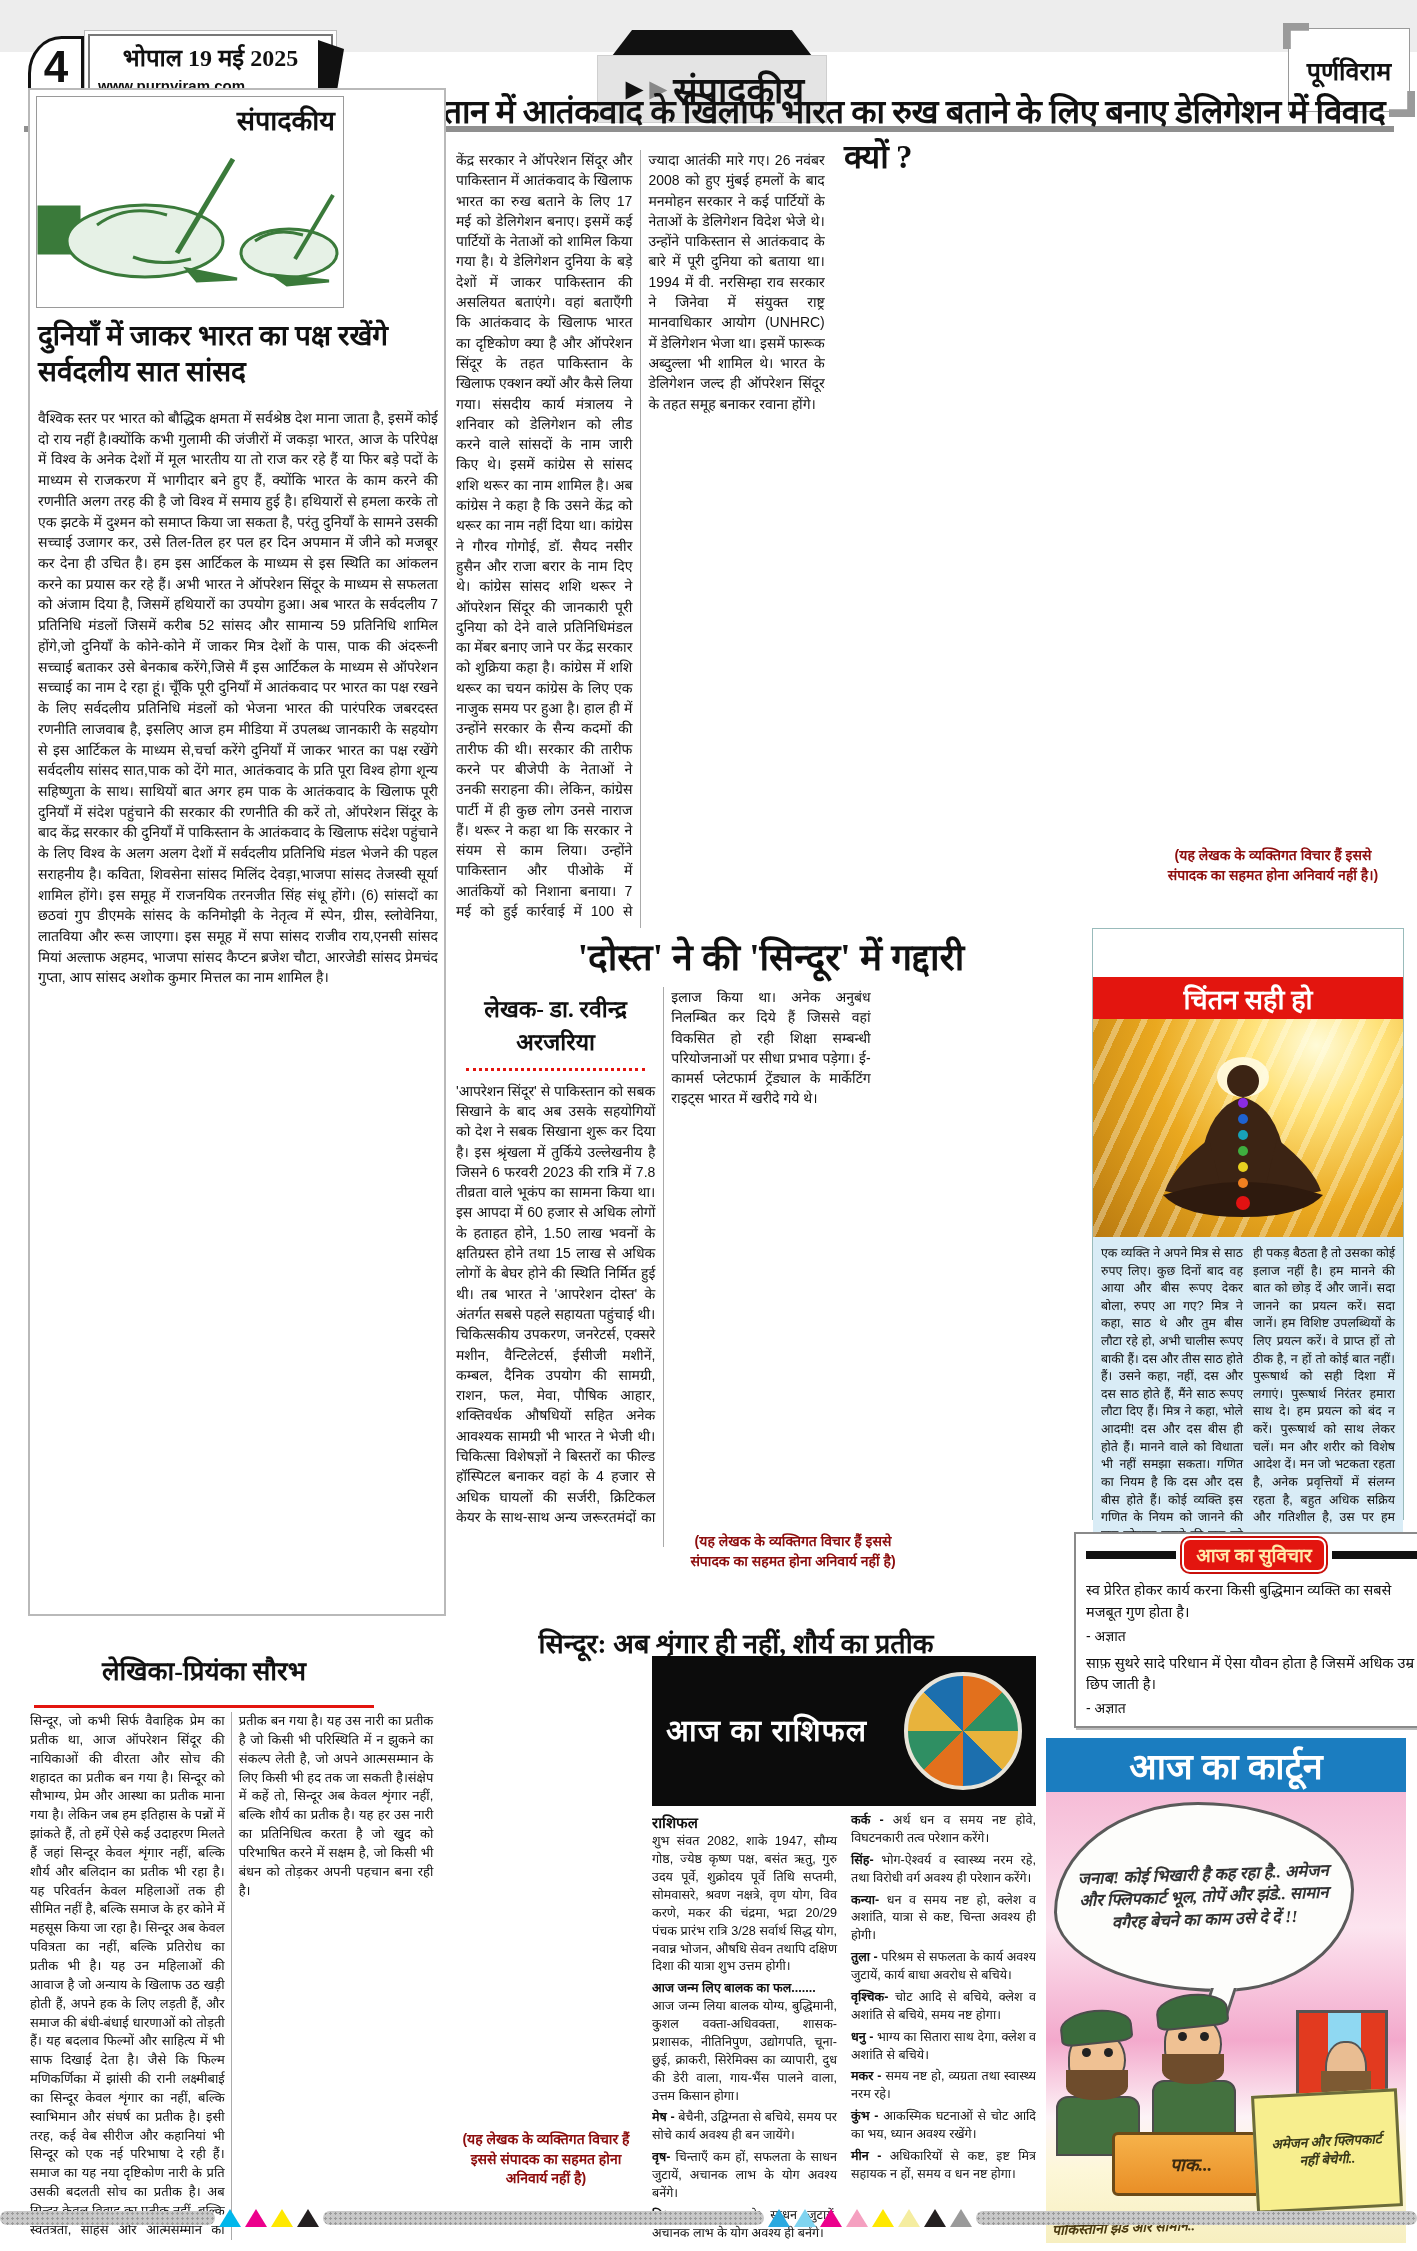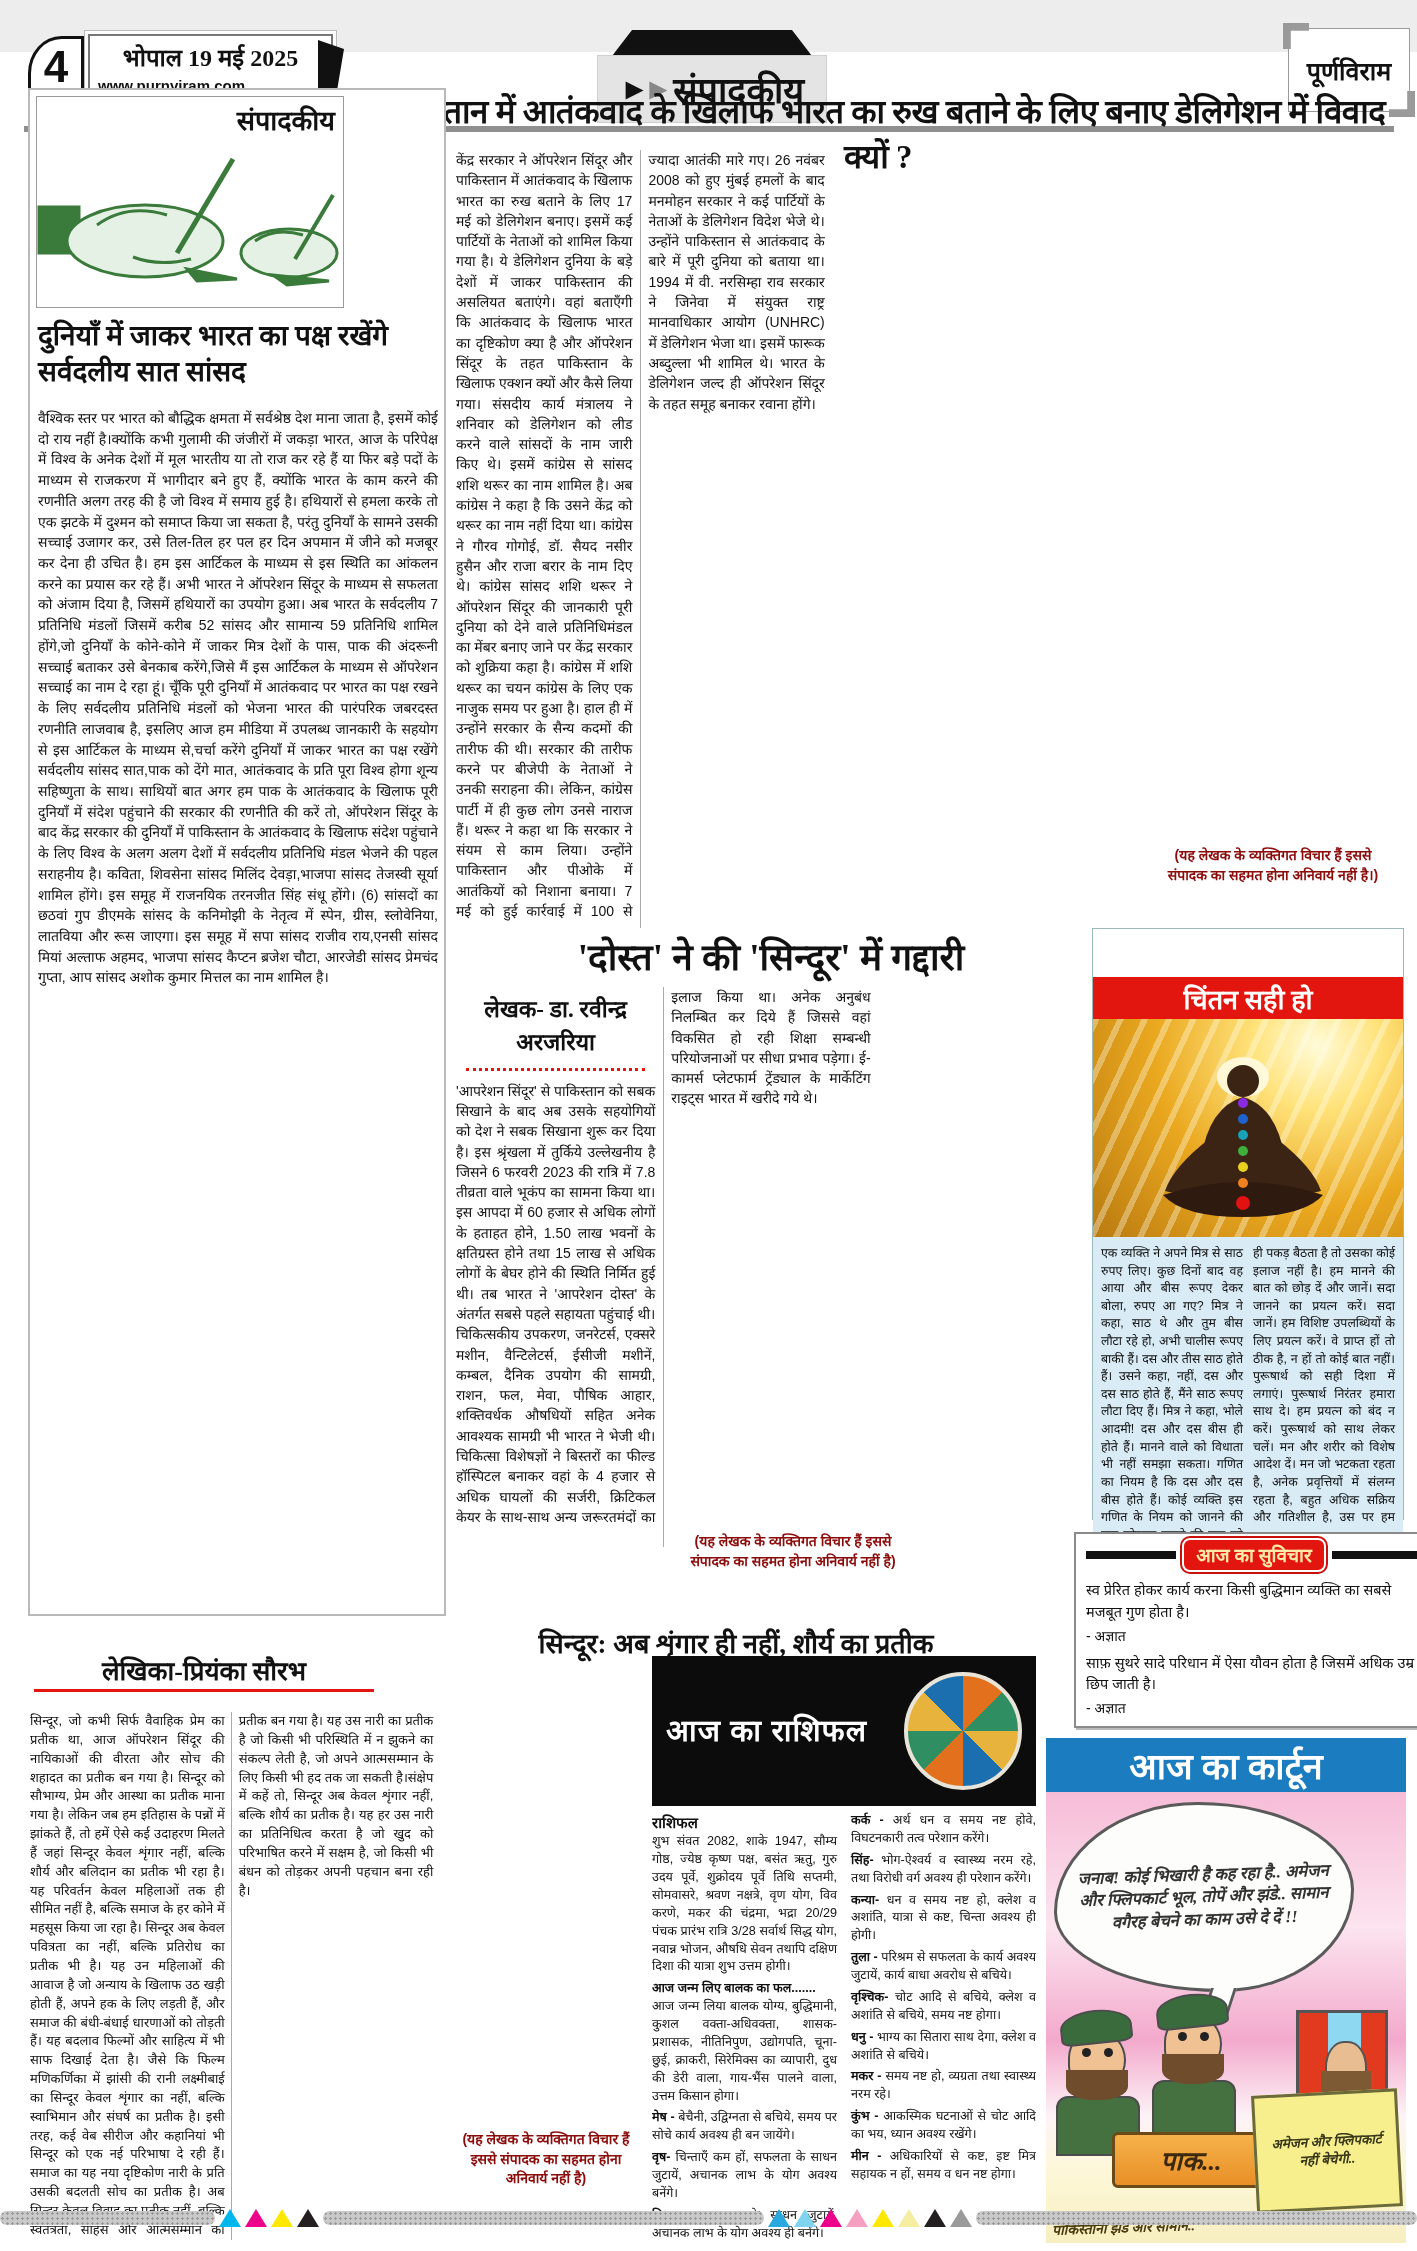--- a/index.html
+++ b/index.html
@@ -65,21 +65,21 @@
      background:radial-gradient(circle at 72% 12%, #fffbd8 0%, #ffe27a 22%, #eaa81f 55%, #b97a10 100%); }
   .chintan-img .rays { position:absolute; inset:0;
      background:repeating-linear-gradient(115deg, rgba(255,255,240,.35) 0 6px, rgba(0,0,0,0) 6px 22px); }
   .chintan-txt { height:330px; background:#d9ecf6; padding:8px; column-count:2; column-gap:10px;
                  font-size:12.4px; line-height:1.42; text-align:justify; overflow:hidden; }
 
   
   .sin-headline { left:440px; top:1624px; width:592px; font-size:27px; font-weight:bold; text-align:center;
                   font-family:"Liberation Serif","DejaVu Serif",serif; }
   .sin-byline { left:34px; top:1652px; width:340px; font-size:26px; font-weight:bold; text-align:center;
-                font-family:"Liberation Serif","DejaVu Serif",serif; border-bottom:3px solid #e3150f; padding-bottom:1px; }
+                font-family:"Liberation Serif","DejaVu Serif",serif; border-bottom:3px solid #e3150f; padding-bottom:17px; }
   .sin-body { left:30px; top:1712px; width:612px; height:528px; column-count:3; column-gap:14px; column-rule:1px solid #aaa;
               column-fill:auto; font-size:13px; line-height:1.45; text-align:justify; overflow:hidden; }
   .sin-disc { left:448px; top:2130px; width:196px; background:#fff; }
 
   
   .rf-box { left:652px; top:1656px; width:384px; height:150px; background:#0c0c0c; color:#fff; display:flex; align-items:center; padding:0 14px; }
   .rf-title { font-size:30px; font-weight:bold; line-height:1.05; letter-spacing:1px; }
   .rf-wheel { margin-left:auto; width:118px; height:118px; border-radius:50%; border:4px solid #e8e4d8;
      background:conic-gradient(#e2701d 0 45deg,#2f8f63 45deg 90deg,#e8b33c 90deg 135deg,#1c6fae 135deg 180deg,#e2701d 180deg 225deg,#2f8f63 225deg 270deg,#e8b33c 270deg 315deg,#1c6fae 315deg 360deg); }
   .rf-content { left:652px; top:1812px; width:384px; height:432px; column-count:2; column-gap:14px; column-fill:auto;
@@ -111,22 +111,22 @@
                  font-size:16.5px; line-height:1.35; color:#333; transform:rotate(-2deg); text-align:center; }
   .window { position:absolute; right:18px; top:218px; width:92px; height:150px; background:linear-gradient(90deg,#e23a1f 0 34%, #8fd8f2 34% 72%, #e23a1f 72% 100%); border:3px solid #555; }
   .win-face { position:absolute; left:26px; top:28px; width:42px; height:58px; background:#e9bd92; border:2px solid #555; border-radius:45%; }
   .win-beard { position:absolute; left:22px; top:58px; width:50px; height:34px; background:#7d5a33; border-radius:0 0 50% 50%; }
   .soldier { position:absolute; width:74px; height:150px; }
   .s-head { position:absolute; left:8px; top:26px; width:58px; height:62px; background:#efc193; border:2.5px solid #4c4c4c; border-radius:48% 52% 55% 45%; }
   .s-beret { position:absolute; left:0; top:6px; width:72px; height:34px; background:#3a6b3c; border:2.5px solid #4c4c4c; border-radius:60% 60% 20% 20%; transform:rotate(-6deg); }
   .s-beard { position:absolute; left:6px; top:66px; width:62px; height:30px; background:#6e4c2c; border-radius:0 0 45% 45%; }
   .s-eye { position:absolute; top:44px; width:9px; height:9px; background:#222; border-radius:50%; }
   .s-body { position:absolute; left:-4px; top:92px; width:84px; height:60px; background:#44713f; border:2.5px solid #4c4c4c; border-radius:12px 12px 0 0; }
-  .desk { position:absolute; left:66px; top:340px; width:158px; height:56px; background:linear-gradient(180deg,#f6b24a,#e98f27); border:3px solid #6b4a18; border-radius:6px;
-          display:flex; align-items:center; justify-content:center; font-weight:bold; font-size:26px; color:#3c2a10; font-family:"Liberation Serif","DejaVu Serif",serif; font-style:italic; }
+  .desk { position:absolute; left:66px; top:340px; width:158px; height:64px; background:linear-gradient(180deg,#f6b24a,#e98f27); border:3px solid #6b4a18; border-radius:6px;
+          display:flex; align-items:center; justify-content:center; font-weight:bold; font-size:18px; color:#3c2a10; font-family:"Liberation Serif","DejaVu Serif",serif; font-style:italic; }
   .sign { position:absolute; right:6px; top:300px; width:146px; height:118px; background:#f7ee8e; border:3px solid #6b6b3a; transform:rotate(-3deg);
           padding:6px; font-family:"Liberation Serif","DejaVu Serif",serif; font-style:italic; font-weight:bold; font-size:13.5px; line-height:1.3; color:#3a3a1a; text-align:center; display:flex; align-items:center; }
   .floor-note { position:absolute; left:6px; bottom:8px; width:230px; font-family:"Liberation Serif","DejaVu Serif",serif; font-style:italic; font-weight:bold; font-size:14px; color:#4a3a10; transform:rotate(-2deg); }
 
   
   .footer { left:0px; top:2208px; width:1417px; height:20px; display:flex; align-items:center; gap:4px; }
   .dotbar { height:14px; border-radius:7px; background:#c9c9c9;
             background-image:radial-gradient(#9a9a9a 1px, transparent 1.2px); background-size:5px 5px; }
   .tri { width:0; height:0; border-left:11px solid transparent; border-right:11px solid transparent; border-bottom:18px solid; }
 </style>

